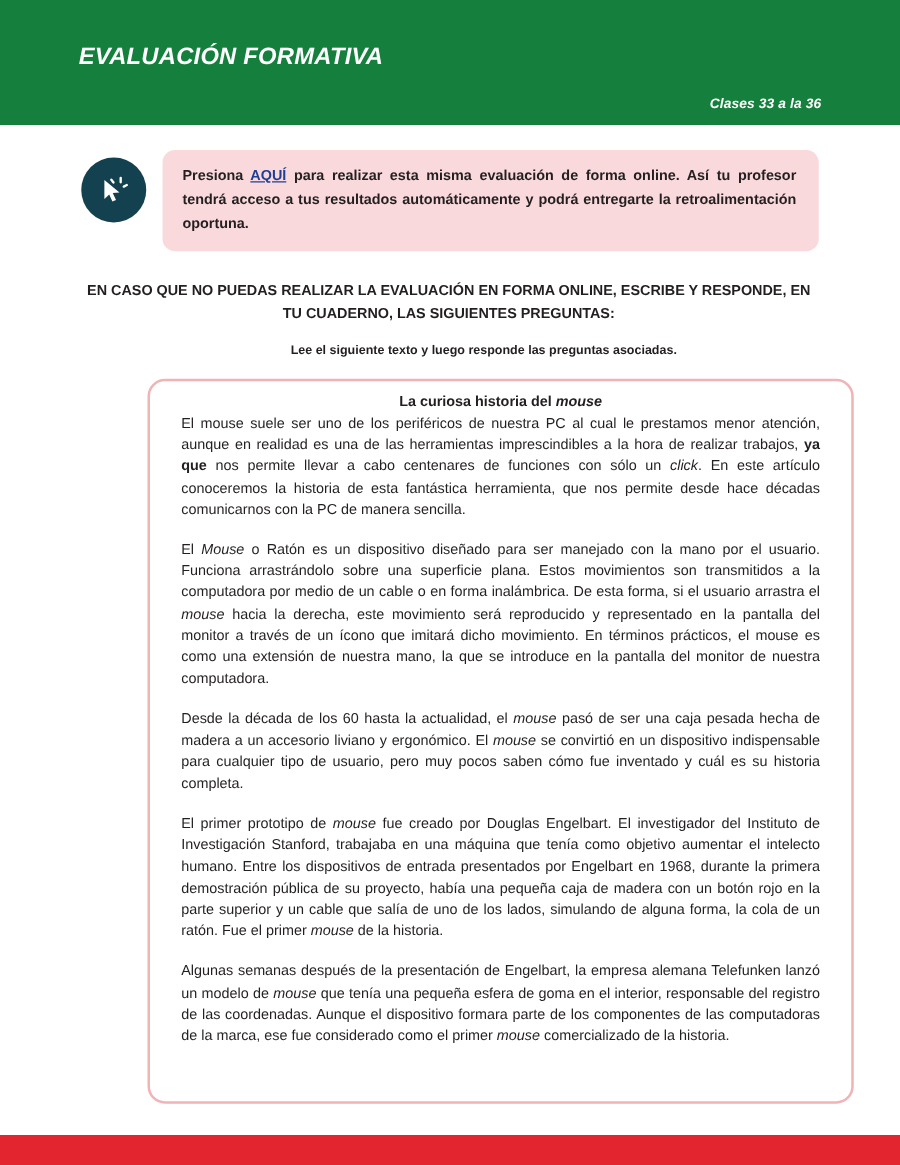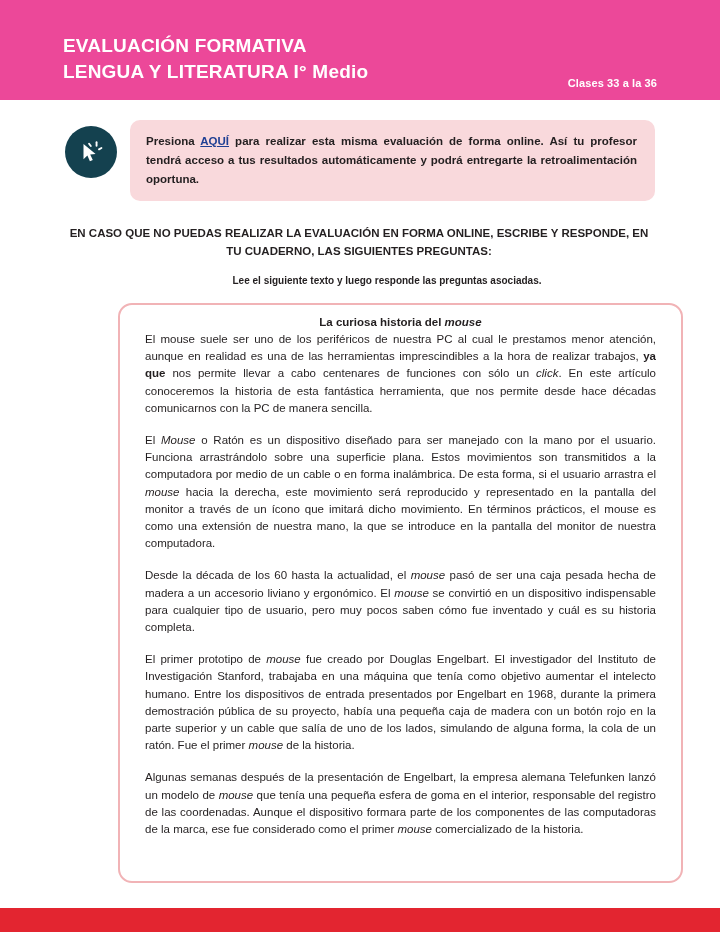--- a/index.html
+++ b/index.html
@@ -16,21 +16,22 @@
     position: relative;
   }
 
   
   .header-bar {
     position: absolute;
     left: 0;
     top: 0;
     width: 720px;
     height: 100px;
-    background: #ec4899;
+    background: #15803d;
+    font-style: italic;
   }
   .header-inner {
     position: absolute;
     left: 63px;
     top: 34px;
     right: 63px;
     height: 56px;
   }
   .header-title-1 {
     font-size: 19px;
@@ -170,21 +171,20 @@
     height: 24px;
     background: #e32530;
   }
 </style>
 </head>
 <body>
 
 <div class="header-bar">
   <div class="header-inner">
     <div class="header-title-1">EVALUACIÓN FORMATIVA</div>
-    <div class="header-title-2">LENGUA Y LITERATURA I° Medio</div>
     <div class="header-classes">Clases 33 a la 36</div>
   </div>
 </div>
 
 <div class="notice-wrap">
   <div class="notice-icon">
     <svg width="30" height="30" viewBox="0 0 30 30" aria-hidden="true">
       <g fill="#ffffff">
         <path d="M7.5 7.0 L7.5 22.2 L11.4 18.5 L13.9 24.2 L16.8 22.9 L14.2 17.4 L19.6 17.0 Z"></path>
         <rect x="19.6" y="4.3" width="1.9" height="5.4" rx="0.9"></rect>

